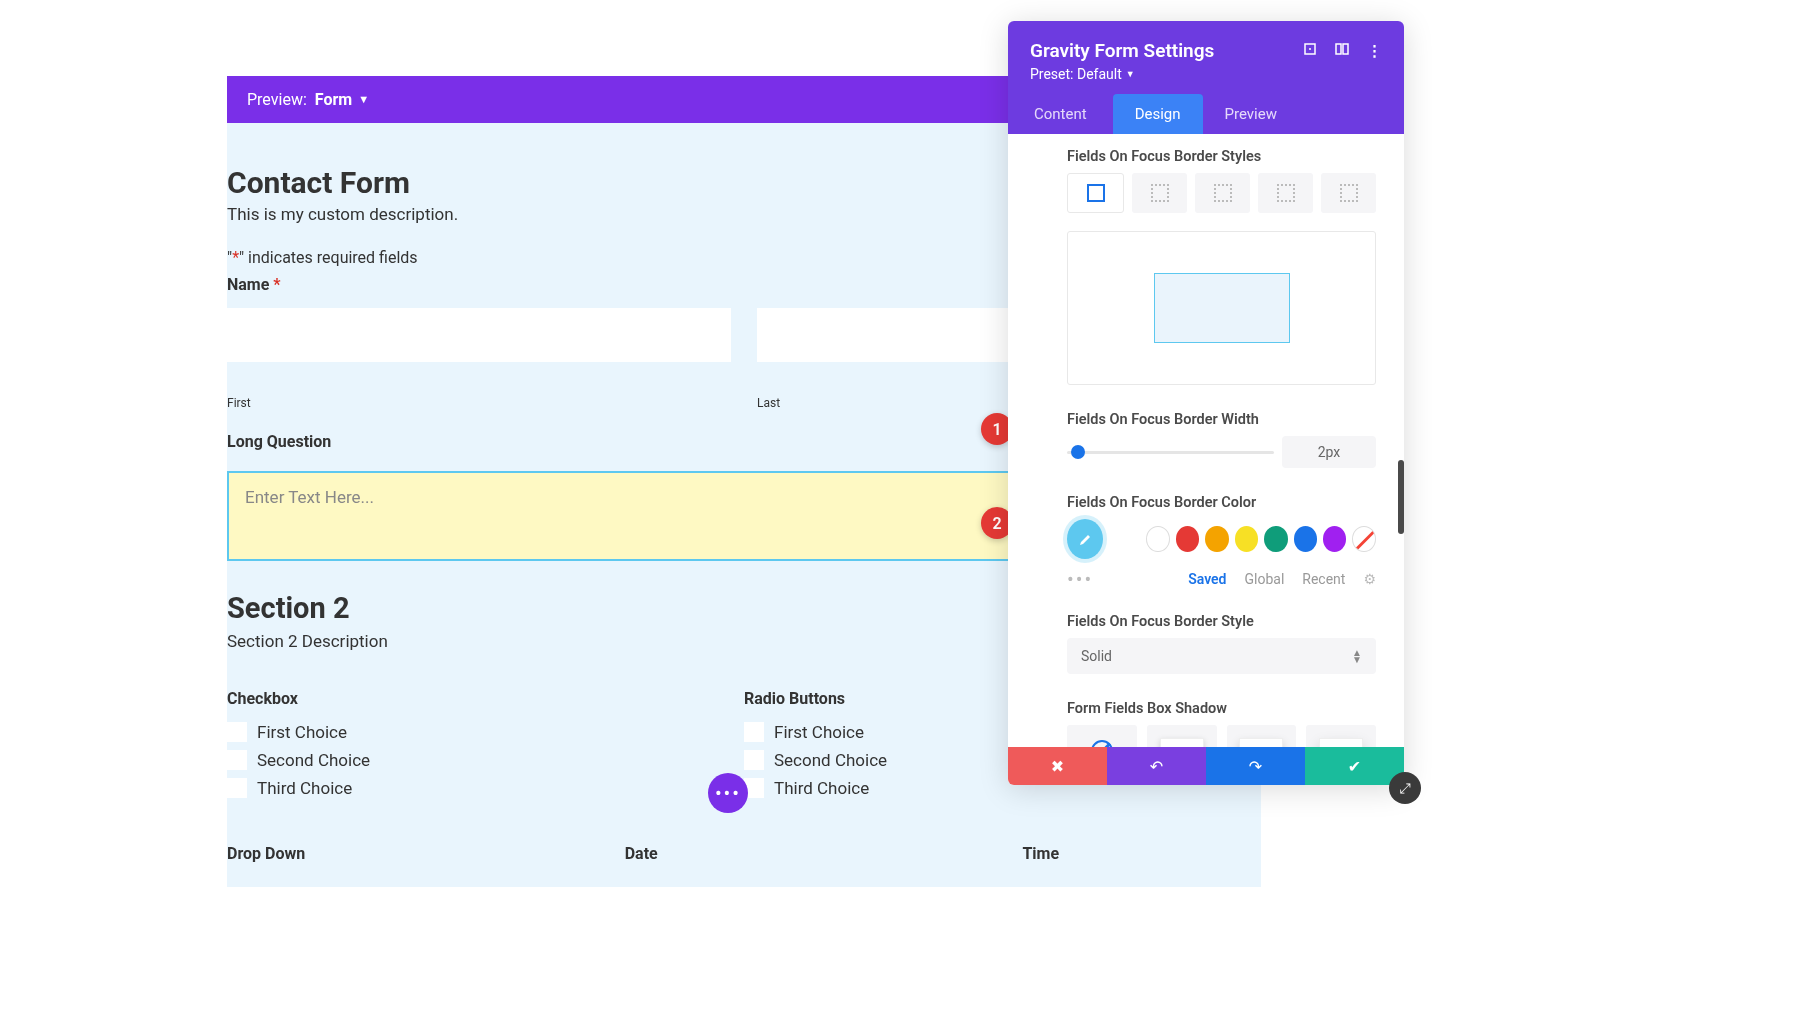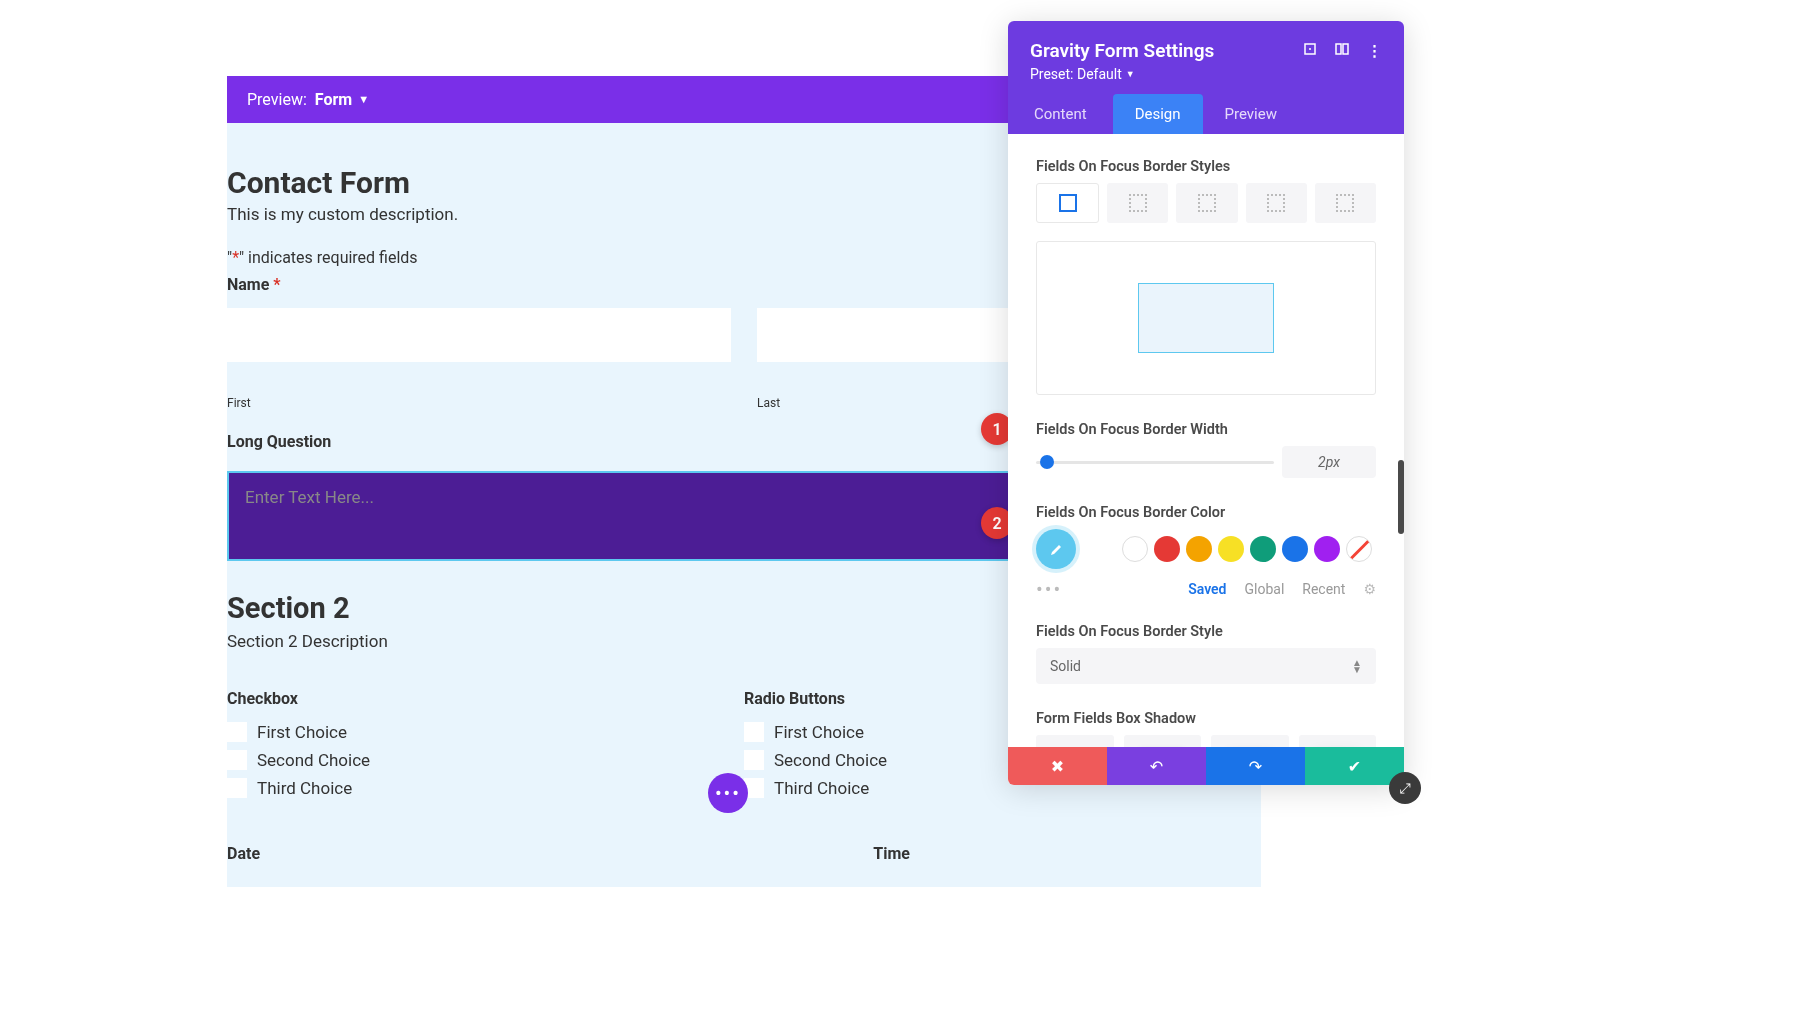--- a/index.html
+++ b/index.html
@@ -20,21 +20,21 @@
 .field-label { font-size: 16px; font-weight: 700; color: #333; margin-top: 8px; }
 .field-label .req { color: #d93025; }
 
 .name-row { display: flex; gap: 26px; margin-top: 14px; }
 .name-col { flex: 1; }
 .text-input { width: 100%; height: 54px; background: #fff; border: none; }
 .sub-label { font-size: 12px; color: #333; margin-top: 34px; }
 
 .long-q { margin-top: 22px; font-size: 16px; font-weight: 700; color: #333; }
 .long-q-desc { font-size: 17px; color: #333; margin-top: 18px; }
-.textarea-focus { width: 100%; height: 90px; background: #4c1d95; border: 2px solid #5dc8ef; margin-top: 20px; padding: 14px 16px; font-size: 17px; color: #888; }
+.textarea-focus { width: 100%; height: 90px; background: #fef9c3; border: 2px solid #5dc8ef; margin-top: 20px; padding: 14px 16px; font-size: 17px; color: #888; }
 
 .section-title { font-size: 29px; font-weight: 700; color: #333; margin-top: 30px; }
 .section-desc { font-size: 17px; color: #333; margin-top: 6px; }
 
 .choices-row { display: flex; margin-top: 38px; }
 .choices-col { flex: 1; }
 .choices-label { font-size: 16px; font-weight: 700; color: #333; margin-bottom: 14px; }
 .choice-item { display: flex; align-items: center; font-size: 17px; color: #333; margin-bottom: 8px; }
 .choice-box { width: 20px; height: 20px; background: #fff; margin-right: 10px; }
 
@@ -53,36 +53,36 @@
 .panel-title { font-size: 19px; font-weight: 600; display: flex; align-items: center; justify-content: space-between; }
 .panel-icons { display: flex; gap: 18px; font-size: 15px; }
 .panel-preset { font-size: 14px; margin-top: 4px; display: flex; align-items: center; }
 .panel-preset .tri { margin-left: 4px; font-size: 9px; }
 
 .panel-tabs { display: flex; background: #6d3be0; }
 .tab { flex: 0 0 auto; padding: 11px 22px; font-size: 15px; color: #e5d9fa; cursor: pointer; }
 .tab.active { background: #3b82f6; color: #fff; border-radius: 4px 4px 0 0; }
 .tab.content-tab { padding-left: 26px; padding-right: 26px; }
 
-.panel-body { flex: 1; overflow: hidden; padding: 24px 28px 10px 28px; position: relative; }
+.panel-body { flex: 1; overflow: hidden; padding: 14px 28px 10px 28px; position: relative; margin-left: 31px; }
 .scroll-ind { position: absolute; right: 0; top: 326px; width: 6px; height: 74px; background: #4a4a4a; border-radius: 3px; }
 
 .opt-label { font-size: 14.5px; color: #4a4a4a; font-weight: 600; margin-bottom: 8px; }
 
 .border-styles { display: flex; gap: 8px; margin-bottom: 18px; }
 .bs-btn { flex: 1; height: 40px; background: #f5f5f7; border-radius: 3px; display: flex; align-items: center; justify-content: center; }
 .bs-btn.sel { background: #fff; border: 1px solid #e8e8e8; }
 .bs-icon { width: 18px; height: 18px; }
 .bs-full { border: 2.5px solid #1a73e8; }
 .bs-dot { border: 2px dotted #bbb; }
 
 .border-preview { border: 1px solid #e8e8e8; border-radius: 3px; height: 154px; display: flex; align-items: center; justify-content: center; margin-bottom: 26px; }
 .border-preview-inner { width: 136px; height: 70px; background: #eaf4fc; border: 1.5px solid #5dc8ef; }
 
-.width-row { display: flex; align-items: center; gap: 8px; margin-bottom: 26px; margin-top: 8px; font-style: italic; }
+.width-row { display: flex; align-items: center; gap: 8px; margin-bottom: 26px; margin-top: 8px; }
 .slider-wrap { flex: 1; position: relative; height: 6px; }
 .slider-track { position: absolute; left: 0; right: 0; top: 2px; height: 3px; background: #e5e5e5; border-radius: 2px; }
 .slider-thumb { position: absolute; left: 4px; top: -4px; width: 14px; height: 14px; background: #1a73e8; border-radius: 50%; }
 .width-val { width: 94px; background: #f5f5f7; border-radius: 4px; text-align: center; padding: 8px 0; font-size: 14px; color: #666; }
 
 .swatches { display: flex; gap: 6px; margin-top: 8px; margin-bottom: 8px; align-items: center; }
 .sw { width: 26px; height: 26px; border-radius: 50%; }
 .sw-dropper { width: 40px; height: 40px; border-radius: 50%; background: #5dc8ef; box-shadow: 0 0 0 4px rgba(93,200,239,0.25); display: flex; align-items: center; justify-content: center; color: #fff; font-size: 17px; margin-right: 8px; }
 .sw.white { border: 1px solid #ddd; }
 .sw-none { background: #fff; border: 1px solid #ddd; position: relative; overflow: hidden; }
@@ -176,20 +176,21 @@
               <span>Second Choice</span>
             </div>
           <div class="choice-item">
               <span class="choice-box"></span>
               <span>Third Choice</span>
             </div>
         </div>
       </div>
 
       <div class="bottom-row">
+        <div class="bottom-col">Drop Down</div>
         <div class="bottom-col">Date</div>
         <div class="bottom-col time">Time</div>
       </div>
     </div>
   </div>
 </div>
 
 <div class="fab">
   <span>•••</span>
 </div>

